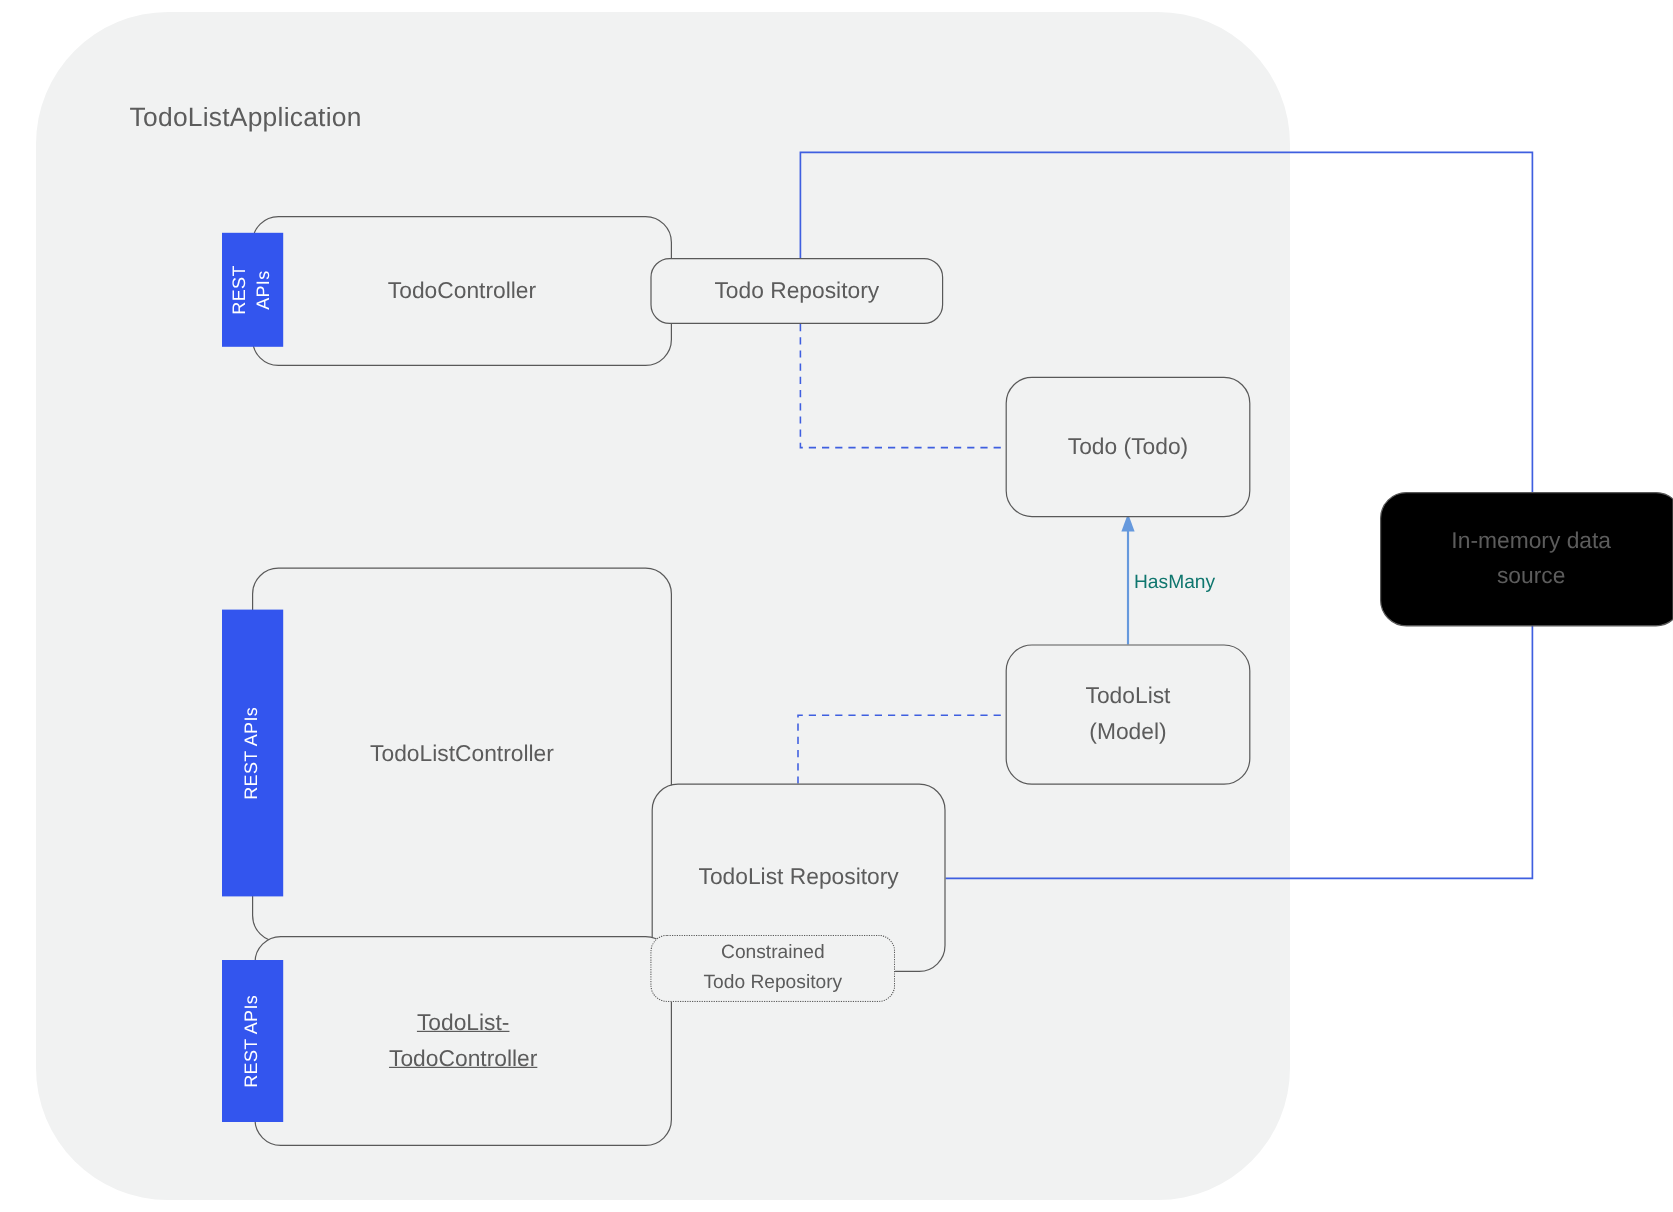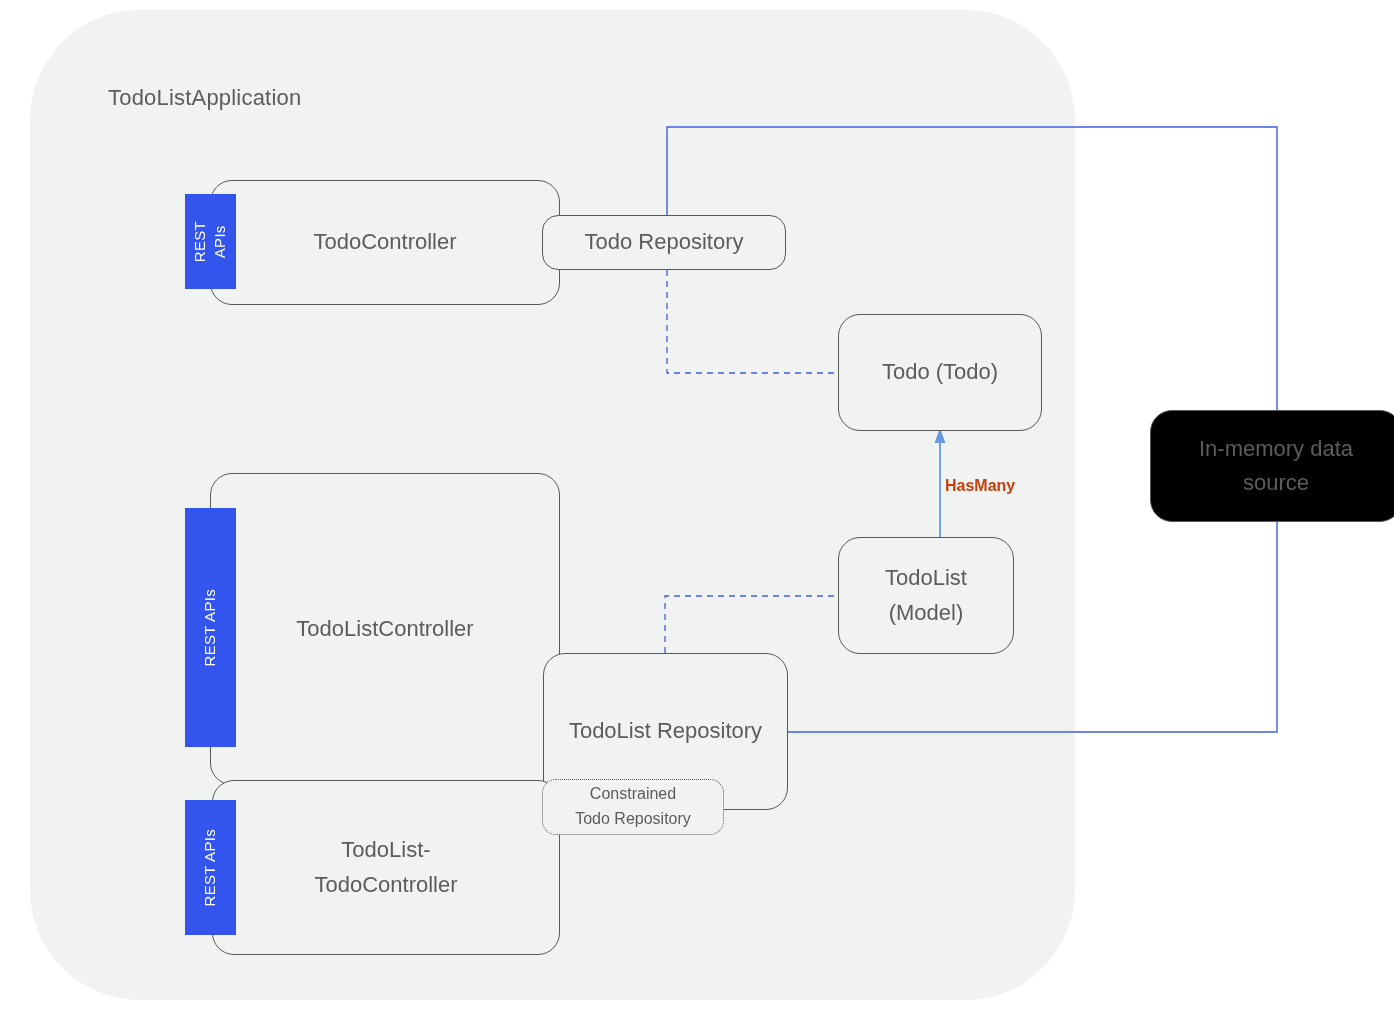--- a/index.html
+++ b/index.html
@@ -35,21 +35,21 @@
     position:absolute;
     box-sizing:border-box;
     border:1.6px solid #595959;
     border-radius:22px;
     background:#F1F2F2;
     display:flex;
     align-items:center;
     justify-content:center;
     text-align:center;
     color:#5C5C5C;
-    font-size:22px;
+    font-size:19px;
     line-height:1.55;
     z-index:5;
   }
   .node.white{background:#000000;}
   .node.dotted{
     border:1.6px dotted #595959;
     border-radius:14px;
   }
   .node .label{white-space:pre-line;}
 
@@ -82,24 +82,23 @@
   }
   .conn-svg.over{z-index:3;}
   .edge-solid{fill:none;stroke:#3F5FE0;stroke-width:1.4;}
   .edge-dashed{fill:none;stroke:#3F5FE0;stroke-width:1.3;stroke-dasharray:6 5;}
   .edge-arrow{fill:none;stroke:#6699DD;stroke-width:1.8;}
   .arrow-head{fill:#6699DD;}
 
   .edge-label{
     position:absolute;
     font-size:16px;
-    color:#c2410c;
+    color:#0f766e;
     z-index:8;
     white-space:nowrap;
-    font-weight:bold;
   }
 </style>
 </head>
 <body>
 
 <div id="stage">
 
   <div class="app-container"></div>
   <div class="app-title">TodoListApplication</div>
 
@@ -117,47 +116,47 @@
   </div>
 
   <div class="node" style="left:522px;top:215px;width:244px;height:55px;border-radius:16px;">
     <span class="label">Todo Repository</span>
   </div>
 
   <div class="node" style="left:818px;top:314px;width:204px;height:117px;">
     <span class="label">Todo (Todo)</span>
   </div>
 
-  <div class="node" style="left:818px;top:537px;width:176px;height:117px;">
+  <div class="node" style="left:818px;top:537px;width:204px;height:117px;">
     <span class="label">TodoList
 (Model)</span>
   </div>
 
   <div class="node white" style="left:1130px;top:410px;width:252px;height:112px;">
     <span class="label">In-memory data
 source</span>
   </div>
 
   <div class="node" style="left:190px;top:473px;width:350px;height:312px;">
     <span class="label">TodoListController</span>
   </div>
   <div class="rest-tag" style="left:165px;top:508px;width:51px;height:239px;">
     <span class="vtext">REST APIs</span>
   </div>
 
   <div class="node" style="left:523px;top:653px;width:245px;height:157px;text-align:right;">
     <span class="label">TodoList Repository</span>
   </div>
 
-  <div class="node dotted" style="left:522px;top:779px;width:182px;height:56px;font-size:16px;z-index:6;">
+  <div class="node dotted" style="left:522px;top:779px;width:204px;height:56px;font-size:16px;z-index:6;">
     <span class="label">Constrained
 Todo Repository</span>
   </div>
 
-  <div class="node" style="left:192px;top:780px;width:348px;height:175px;">
+  <div class="node" style="left:192px;top:780px;width:348px;height:175px;text-decoration:underline;">
     <span class="label">TodoList-
 TodoController</span>
   </div>
   <div class="rest-tag" style="left:165px;top:800px;width:51px;height:135px;">
     <span class="vtext">REST APIs</span>
   </div>
 
   <svg class="conn-svg">
 
     <path class="edge-dashed" d="M 647,270 L 647,373 L 818,373"></path>

